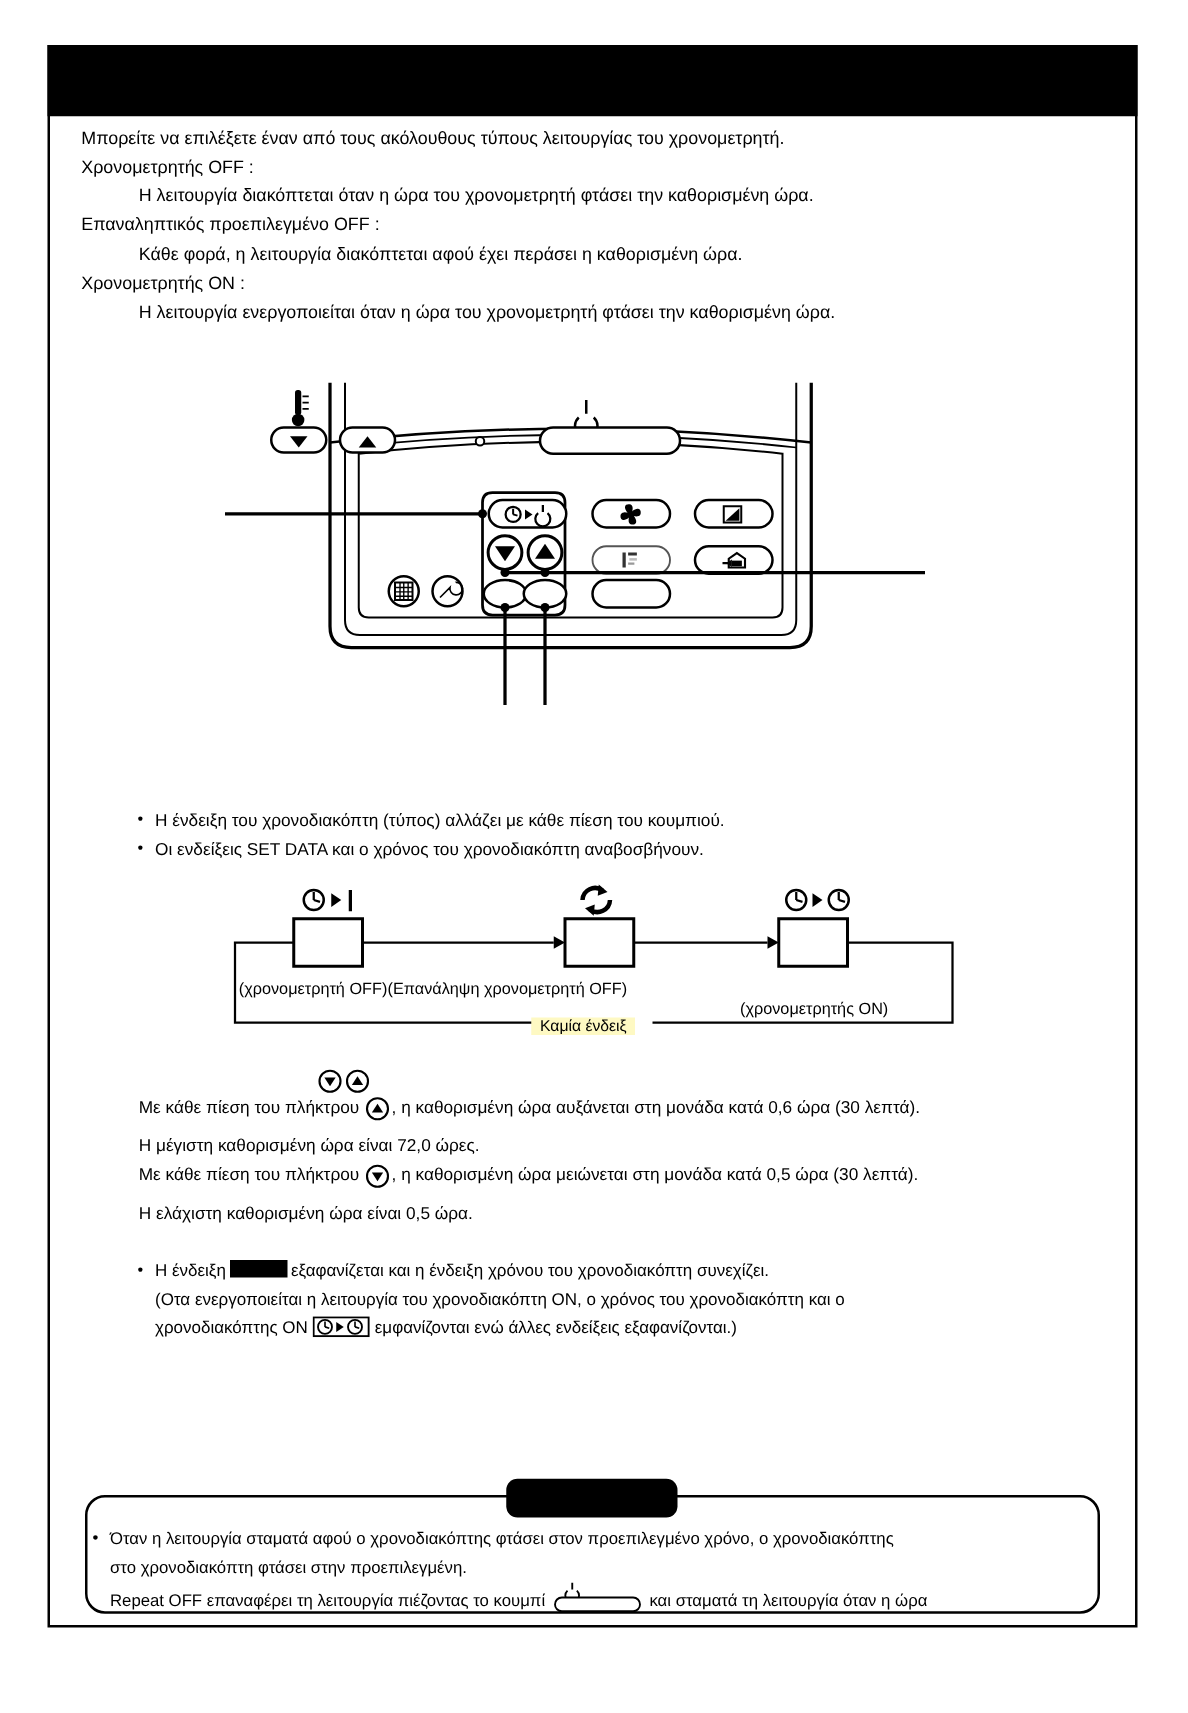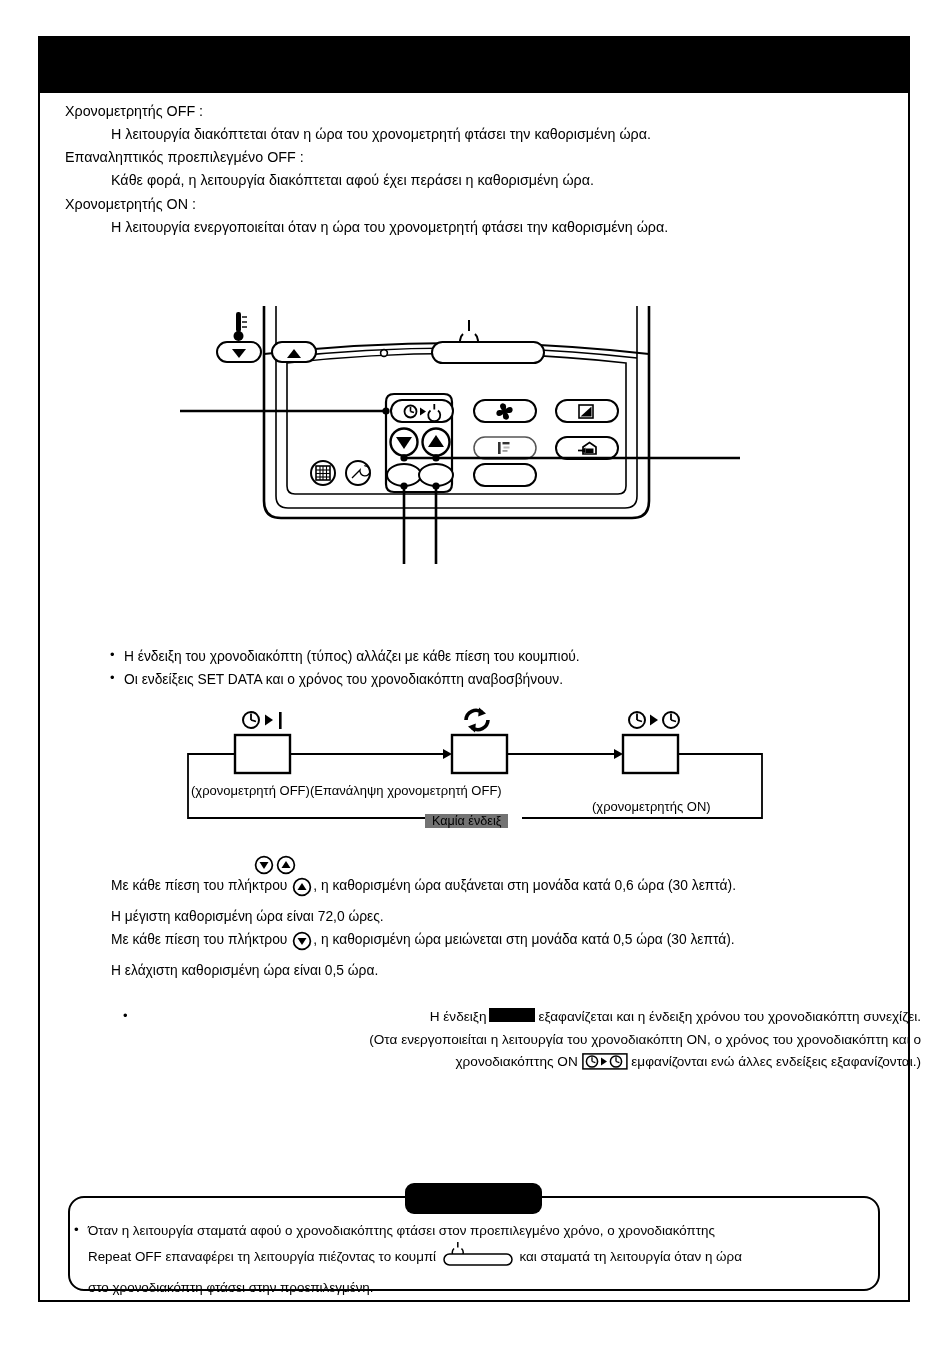--- a/index.html
+++ b/index.html
@@ -94,21 +94,21 @@
     white-space: nowrap;
   }
   .flow .flab-1 { left: 11px;  top: 78px; }
   .flow .flab-2 { left: 130px; top: 78px; text-align: right; }
   .flow .flab-3 { left: 412px; top: 78px; margin-top: 16px; }
   .flow .flab-none {
     position: absolute;
     left: 245px;
     top: 109px;
     font-size: 12.6px;
-    background: #737373;
+    background: #fef9c3;
     padding: 0 7px;
     white-space: nowrap;
   }
 
   
   .updown {
     position: absolute;
     left: 111px;
     top: 874px;
     width: 800px;
@@ -117,26 +117,25 @@
   }
   .updown .keypair {
     position: absolute;
     left: 143px;
     top: -19px;
   }
 
   
   .bullets-2 {
     position: absolute;
-    left: 121px;
+    left: 108px;
     top: 1006px;
     width: 800px;
     font-size: 13.6px;
     line-height: 1.66;
-    text-align: right;
   }
   .bullets-2 .sub { padding-left: 16px; }
   .blackbox {
     display: inline-block;
     width: 46px;
     height: 14px;
     background: #000;
     vertical-align: -1px;
     margin: 0 3px;
   }
@@ -190,20 +189,21 @@
 </head>
 <body>
 
 <div id="page">
 
   <div class="page-frame"></div>
 
   <div class="header-band"></div>
 
   <div class="intro">
+    <div>Μπορείτε να επιλέξετε έναν από τους ακόλουθους τύπους λειτουργίας του χρονομετρητή.</div>
     <div>Χρονομετρητής OFF :</div>
     <div class="indent">Η λειτουργία διακόπτεται όταν η ώρα του χρονομετρητή φτάσει την καθορισμένη ώρα.</div>
     <div>Επαναληπτικός προεπιλεγμένο OFF :</div>
     <div class="indent">Κάθε φορά, η λειτουργία διακόπτεται αφού έχει περάσει η καθορισμένη ώρα.</div>
     <div>Χρονομετρητής ON :</div>
     <div class="indent">Η λειτουργία ενεργοποιείται όταν η ώρα του χρονομετρητή φτάσει την καθορισμένη ώρα.</div>
   </div>
 
   <div class="remote-wrap">
     <svg width="560" height="275" viewBox="0 0 560 275" fill="none" stroke="#000" stroke-width="2">
@@ -433,29 +433,29 @@
         </svg>
       </span><span>εμφανίζονται ενώ άλλες ενδείξεις εξαφανίζονται.)</span>
     </div>
   </div>
 
 
   <div class="notebox"></div>
   <div class="note-tab"></div>
   <div class="note-text">
     <div class="nb">Όταν η λειτουργία σταματά αφού ο χρονοδιακόπτης φτάσει στον προεπιλεγμένο χρόνο, ο χρονοδιακόπτης</div>
+    <div style="padding-left:14px">στο χρονοδιακόπτη φτάσει στην προεπιλεγμένη.</div>
     <div style="padding-left:14px">
       <span>Repeat OFF επαναφέρει τη λειτουργία πιέζοντας το κουμπί</span>
       <span class="inline-svg">
         <svg width="76" height="26" viewBox="0 0 76 26" fill="none">
           <g stroke="#000" stroke-width="1.5" fill="none">
             <path d="M14 6.5 A5.5 5.5 0 1 0 21.5 6.5"></path>
             <line x1="17.8" y1="0" x2="17.8" y2="5.5"></line>
           </g>
           <rect x="4" y="12" width="68" height="11" rx="5.5" fill="#fff" stroke="#000" stroke-width="1.5"></rect>
         </svg>
       </span>
       <span>και σταματά τη λειτουργία όταν η ώρα</span>
     </div>
-    <div style="padding-left:14px">στο χρονοδιακόπτη φτάσει στην προεπιλεγμένη.</div>
   </div>
 
 </div>
 
 </body></html>

